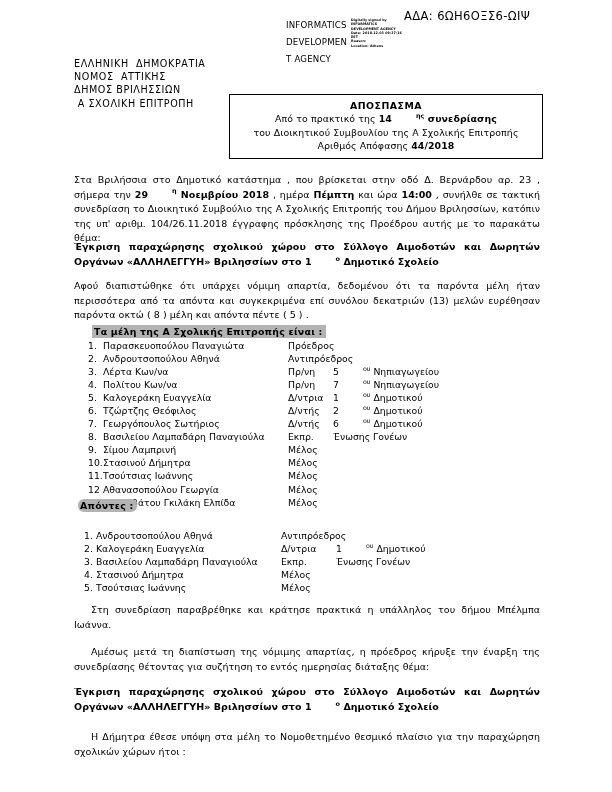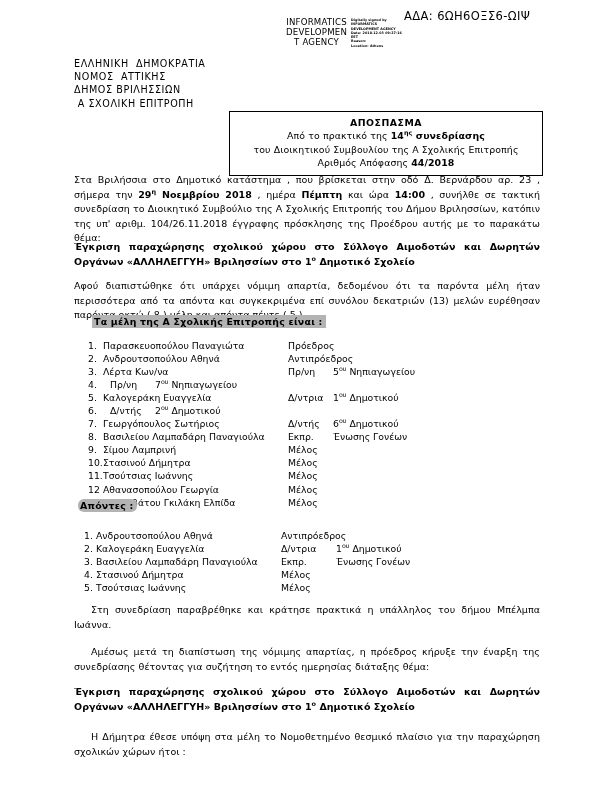--- a/index.html
+++ b/index.html
@@ -31,25 +31,24 @@
   .sig-stamp {
     position: absolute;
     left: 286px;
     top: 17px;
     display: flex;
     align-items: flex-start;
     gap: 4px;
   }
   .sig-left {
     font-size: 8.6px;
-    line-height: 10px;
+    line-height: 17px;
     letter-spacing: .2px;
     white-space: pre-line;
     font-weight: 500;
-    text-align: center;
   }
   .sig-right {
     font-size: 3.3px;
     line-height: 4.3px;
     font-weight: bold;
     white-space: pre-line;
     padding-top: 1px;
     letter-spacing: .05px;
   }
 
@@ -61,33 +60,33 @@
     font-size: 9.6px;
     line-height: 13.2px;
     letter-spacing: .6px;
   }
   .authority div { white-space: pre; }
 
   
   .title-box {
     position: absolute;
     left: 229px;
-    top: 111px;
+    top: 94px;
     width: 314px;
     border: 1px solid #000;
     box-sizing: border-box;
     padding: 4px 4px 5px;
     text-align: center;
     font-size: 9.4px;
     line-height: 13.4px;
   }
   .title-box .t-main { font-weight: bold; letter-spacing: .5px; }
   .title-box .t-line { letter-spacing: .1px; }
   .title-box b { font-weight: bold; }
-  sup { font-size: .68em; vertical-align: super; line-height: 0; }
+  sup { font-size: .68em; vertical-align: super; line-height: 0; margin-left: 24px; }
 
   
   .para {
     position: absolute;
     font-size: 9.5px;
     line-height: 14.6px;
     text-align: justify;
     letter-spacing: .05px;
   }
   .para b { font-weight: bold; }
@@ -104,21 +103,21 @@
   
   .section-head {
     position: absolute;
     font-size: 9.4px;
     font-weight: bold;
     letter-spacing: .25px;
     background: #b3b3b3;
     padding: 1px 3px 1px 2px;
     white-space: nowrap;
   }
-  .head-present { left: 92px; top: 315px; text-align: right; }
+  .head-present { left: 92px; top: 325px; text-align: right; }
   .head-absent  { left: 78px; top: 499px; border-radius: 6px; }
 
   
   .roster {
     position: absolute;
     font-size: 9.3px;
     line-height: 13.05px;
   }
   .roster-present { left: 88px; top: 339px; width: 340px; }
   .roster-absent  { left: 84px; top: 529px; width: 360px; }
@@ -199,31 +198,33 @@
         <span class="ex"></span>
       </div>
       <div class="row">
         <span class="num">3.</span>
         <span class="nm">Λέρτα Κων/να</span>
         <span class="rl">Πρ/νη</span>
         <span class="ex">5<sup>ου</sup> Νηπιαγωγείου</span>
       </div>
       <div class="row">
         <span class="num">4.</span>
+        <span class="nm">Πολίτου Κων/να</span>
         <span class="rl">Πρ/νη</span>
         <span class="ex">7<sup>ου</sup> Νηπιαγωγείου</span>
       </div>
       <div class="row">
         <span class="num">5.</span>
         <span class="nm">Καλογεράκη Ευαγγελία</span>
         <span class="rl">Δ/ντρια</span>
         <span class="ex">1<sup>ου</sup> Δημοτικού</span>
       </div>
       <div class="row">
         <span class="num">6.</span>
+        <span class="nm">Τζώρτζης Θεόφιλος</span>
         <span class="rl">Δ/ντής</span>
         <span class="ex">2<sup>ου</sup> Δημοτικού</span>
       </div>
       <div class="row">
         <span class="num">7.</span>
         <span class="nm">Γεωργόπουλος Σωτήριος</span>
         <span class="rl">Δ/ντής</span>
         <span class="ex">6<sup>ου</sup> Δημοτικού</span>
       </div>
       <div class="row">

